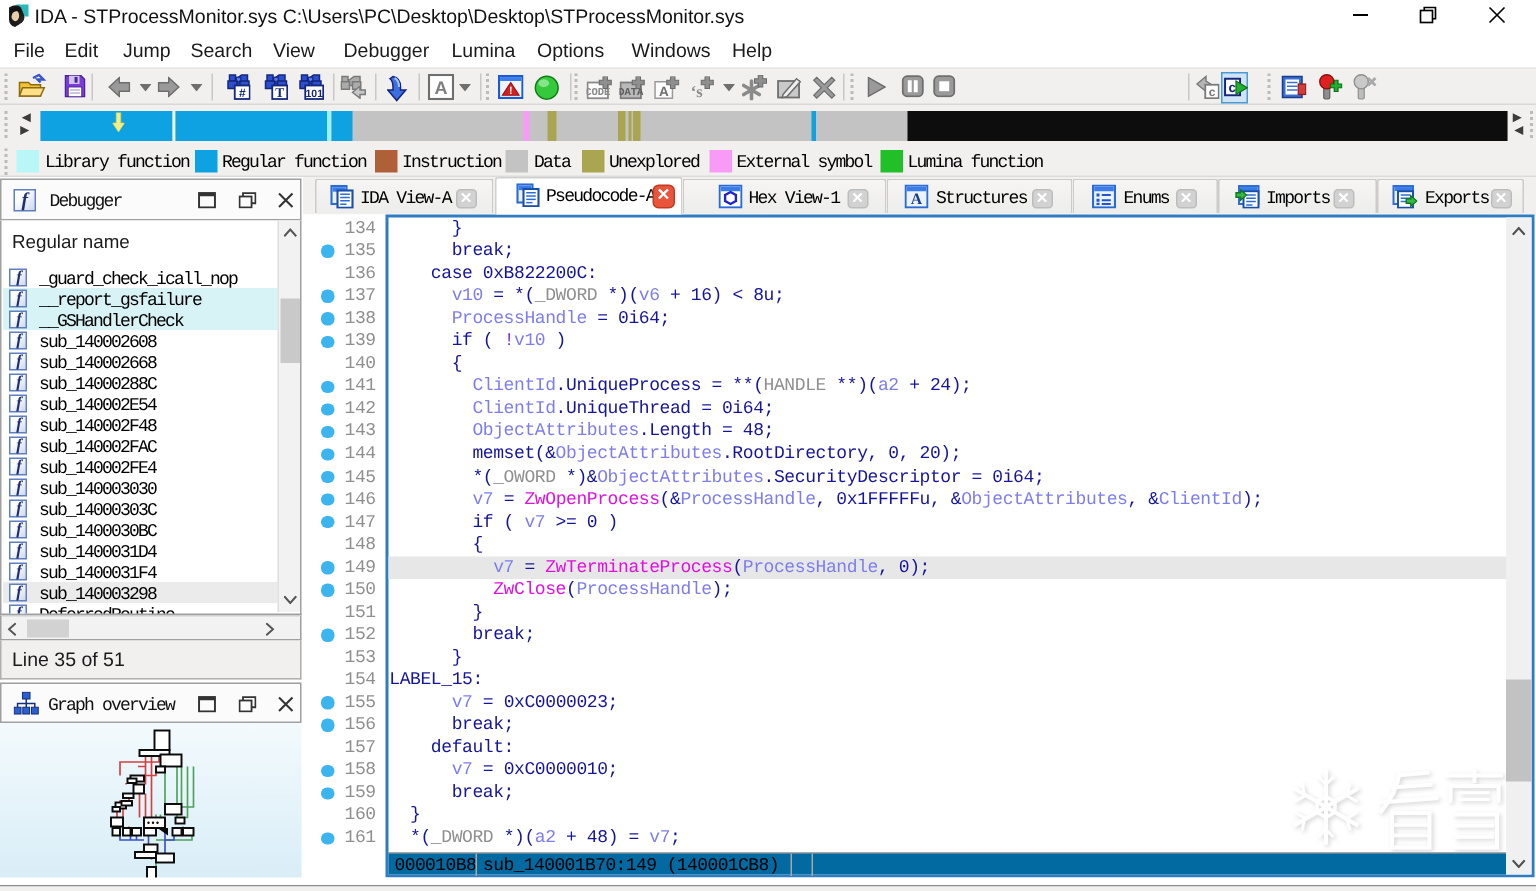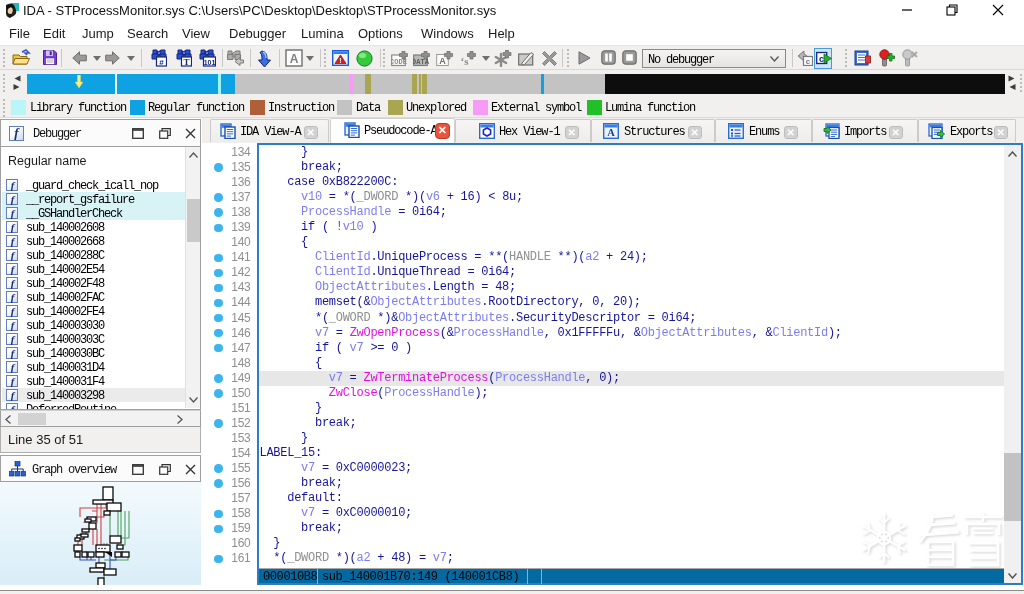--- a/index.html
+++ b/index.html
@@ -232,26 +232,20 @@
     <rect x="0.8" y="0.8" width="13.4" height="13.4" rx="3" fill="#9a9a9a" stroke="#6e6e6e" stroke-width="1.2"></rect>
     <rect x="4.2" y="3.5" width="2.6" height="8" fill="#fff"></rect>
         <rect x="8.2" y="3.5" width="2.6" height="8" fill="#fff"></rect>
   </svg>
   
   <svg class="abs" style="left:622px;top:4px" width="15" height="15" viewBox="0 0 15 15">
     <rect x="0.8" y="0.8" width="13.4" height="13.4" rx="3" fill="#9a9a9a" stroke="#6e6e6e" stroke-width="1.2"></rect>
     <rect x="4.2" y="4.2" width="6.6" height="6.6" fill="#fff"></rect>
   </svg>
   
-  <div class="abs" style="left:642px;top:3px;width:144px;height:19px;background:linear-gradient(180deg,#f4f3f2,#e6e5e4);border:1px solid #8a8a8a">
-    <span style="position:absolute;left:5px;top:3px;font-family:'Liberation Mono',monospace;font-size:12px;letter-spacing:-1.2px;color:#000">No debugger</span>
-    <svg style="position:absolute;right:6px;top:6px" width="9" height="6" viewBox="0 0 9 6">
-          <path d="M0.5 0.5 L4.5 5 L8.5 0.5" fill="none" stroke="#555" stroke-width="1.3"></path>
-        </svg>
-  </div>
   <div class="tsep" style="left:792px"></div>
   
   <svg class="abs" style="left:797px;top:4px" width="16" height="16" viewBox="0 0 16 16">
     <path d="M1 6 L7 1 V4 L10 6 L7 8 V11Z" fill="#b5b5b5" stroke="#7a7a7a" stroke-width="1"></path>
     <rect x="6.5" y="6.5" width="9" height="9" fill="#fcfcfc" stroke="#7a7a7a" stroke-width="1.2"></rect>
     <text x="11" y="14" font-size="8" font-weight="bold" fill="#7a7a7a" text-anchor="middle" font-family="Liberation Sans">c</text>
   </svg>
   
   <div class="abs" style="left:814px;top:2px;width:18px;height:21px;background:#cfe4f7;border:1px solid #4a9ad4"></div>
   <svg class="abs" style="left:816px;top:4px" width="16" height="16" viewBox="0 0 16 16">
@@ -594,21 +588,21 @@
         <line x1="5.8" y1="7" x2="12.2" y2="7"></line>
         <line x1="5.8" y1="9.2" x2="12.2" y2="9.2"></line>
         <line x1="5.8" y1="11.4" x2="12.2" y2="11.4"></line>
       </g>
 <path d="M9.5 9.5 H12.5 V7.5 L16.5 11 L12.5 14.5 V12.5 H9.5 Z" fill="#33bb44" stroke="#117722" stroke-width="0.9"></path>
 </svg>
 <div class="abs tabtxt" style="left:950px;top:125px;z-index:3">Exports</div>
 <div class="abs" style="left:994px;top:126px;width:13.5px;height:13px;z-index:3;background:#d2d2d2;border:1px solid #bdbdbd;border-radius:3px;color:#fff;font-size:10px;font-weight:bold;text-align:center;line-height:11px;font-family:'Liberation Sans',sans-serif">✕</div>
 
 <div class="abs" id="gutter">
-      <pre id="lnums" class="mono" style="position:absolute;right:6.5px;top:2px;text-align:right;font-size:12px;letter-spacing:-0.27px;line-height:15.05px;color:#8f8f8f;font-family:Liberation Sans, sans-serif">134
+      <pre id="lnums" class="mono" style="position:absolute;right:6.5px;top:2px;text-align:right;font-size:12px;letter-spacing:-0.27px;line-height:15.05px;color:#8f8f8f;font-family:Liberation Mono, monospace">134
 135
 136
 137
 138
 139
 140
 141
 142
 143
 144

